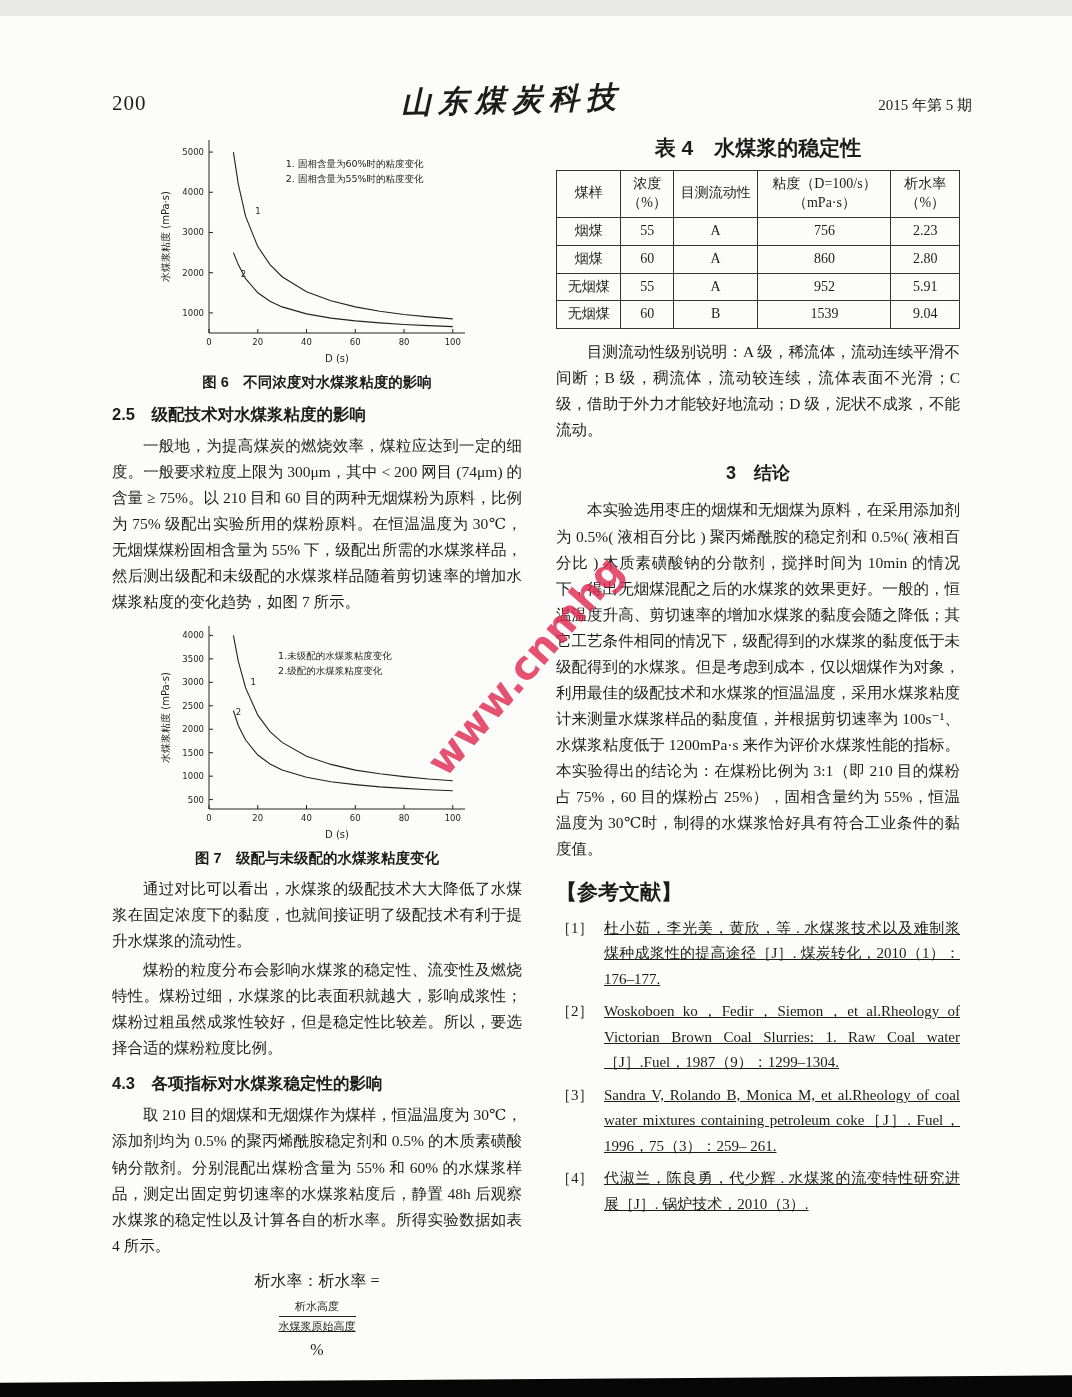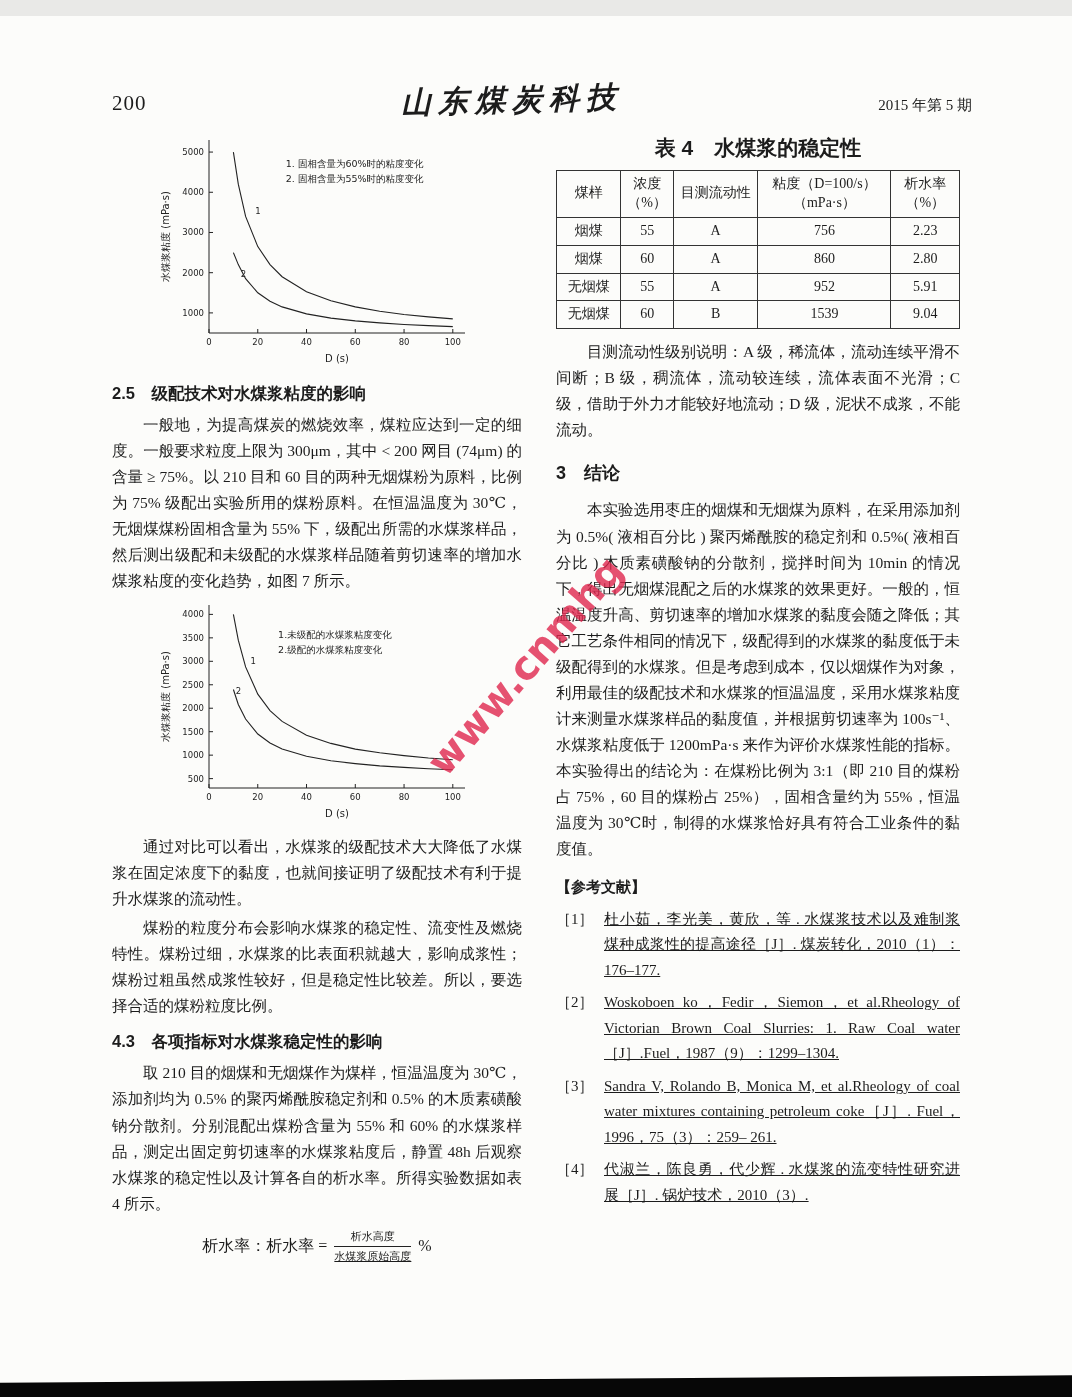--- a/index.html
+++ b/index.html
@@ -22,35 +22,35 @@
   .chart-fig{margin:0 0 8px 0;text-align:center;}
   .chart-fig svg{display:inline-block;}
   .fig-caption{font-size:14.5px;font-weight:bold;margin-top:2px;text-align:center;
                font-family:"Liberation Sans","DejaVu Sans",sans-serif;}
   svg .tick{font:8.5px "DejaVu Sans",sans-serif;fill:#222;}
   svg .leg{font:9.5px "DejaVu Sans",sans-serif;fill:#222;}
   svg .axl{font:10px "DejaVu Sans",sans-serif;fill:#222;}
   
   .sec-heading{font-size:16.5px;font-weight:bold;margin:12px 0 7px;
                font-family:"Liberation Sans","DejaVu Sans",sans-serif;}
-  .sec-heading.big{font-size:18px;margin:18px 0 12px;}
+  .sec-heading.big{font-size:18px;margin:18px 0 12px;text-align:center;}
   .body-para{font-size:15.5px;line-height:1.68;text-align:justify;text-indent:2em;margin:0 0 3px;}
   
   .table-title{text-align:center;font-weight:bold;font-size:21px;margin:2px 0 8px;
                font-family:"Liberation Sans","DejaVu Sans",sans-serif;}
   .data-table{width:100%;border-collapse:collapse;font-size:14px;text-align:center;margin-bottom:10px;}
   .data-table th,.data-table td{border:1px solid #333;padding:4px 2px;font-weight:normal;
                white-space:pre-line;line-height:1.35;}
   
-  .formula{display:flex;align-items:center;justify-content:center;gap:7px;font-size:16px;margin-top:12px;}
+  .formula{display:flex;align-items:center;justify-content:center;gap:7px;font-size:16px;margin-top:12px;flex-direction:column;}
   .frac{display:inline-flex;flex-direction:column;text-align:center;font-size:11px;}
   .frac .num{border-bottom:1.3px solid #222;padding:0 8px 2px;}
   .frac .den{padding-top:2px;text-decoration:underline;}
   
-  .ref-heading{font-weight:bold;font-size:15px;margin:16px 0 10px;
+  .ref-heading{font-weight:bold;font-size:21px;margin:16px 0 10px;
                font-family:Liberation Sans, sans-serif;}
   .refs{list-style:none;margin:0;padding:0;font-size:15px;line-height:1.7;}
   .refs li{display:flex;gap:8px;margin-bottom:7px;}
   .ref-label{flex:0 0 40px;}
   .ref-text{flex:1;text-align:justify;text-decoration:underline;}
   
   .watermark{position:absolute;left:392px;top:636px;width:250px;
              transform:rotate(-49deg);font-size:40px;font-weight:bold;
              font-family:"DejaVu Sans",sans-serif;opacity:0.8;pointer-events:none;}
   .scan-bar{position:absolute;left:-10px;right:-10px;bottom:-12px;height:46px;
@@ -97,20 +97,21 @@
           <text x="47" y="23.0625" text-anchor="end" class="tick">5000</text>
           <text x="180" y="230" text-anchor="middle" class="axl">D (s)</text>
           <text transform="translate(12 104.5) rotate(-90)" text-anchor="middle" class="axl">水煤浆粘度 (mPa·s)</text>
           <polyline points="76.4,20.1 81.3,52.2 88.6,84.4 100.8,114.6 113.0,132.6 125.1,144.7 149.5,159.8 173.9,168.8 198.3,174.9 222.7,179.3 247.0,182.5 271.4,184.9 295.8,186.9" fill="none" stroke="#222" stroke-width="1.1"></polyline>
           <text x="98.32380952380953" y="82.38541666666666" class="tick">1</text>
           <polyline points="76.4,120.6 81.3,132.6 88.6,146.7 100.8,160.8 113.0,169.2 125.1,174.9 149.5,181.9 173.9,186.1 198.3,188.9 222.7,190.9 247.0,192.5 271.4,193.6 295.8,194.6" fill="none" stroke="#222" stroke-width="1.1"></polyline>
           <text x="83.6952380952381" y="144.70833333333331" class="tick">2</text>
           <text x="128.8" y="35.02" class="leg">1. 固相含量为60%时的粘度变化</text>
           <text x="128.8" y="50.02" class="leg">2. 固相含量为55%时的粘度变化</text>
         </svg>
+      <figcaption class="fig-caption">图 6　不同浓度对水煤浆粘度的影响</figcaption>
     </figure>
 
     <h3 class="sec-heading">2.5　级配技术对水煤浆粘度的影响</h3>
     <p class="body-para">一般地，为提高煤炭的燃烧效率，煤粒应达到一定的细度。一般要求粒度上限为 300μm，其中 &lt; 200 网目 (74μm) 的含量 ≥ 75%。以 210 目和 60 目的两种无烟煤粉为原料，比例为 75% 级配出实验所用的煤粉原料。在恒温温度为 30℃，无烟煤煤粉固相含量为 55% 下，级配出所需的水煤浆样品，然后测出级配和未级配的水煤浆样品随着剪切速率的增加水煤浆粘度的变化趋势，如图 7 所示。</p>
 
     <figure class="chart-fig">
       <svg width="320" height="225">
           <line x1="52" y1="8" x2="52" y2="191" stroke="#222" stroke-width="1"></line>
           <line x1="52" y1="191" x2="308" y2="191" stroke="#222" stroke-width="1"></line>
           <line x1="52" y1="191" x2="52" y2="187" stroke="#222"></line>
@@ -143,20 +144,21 @@
           <text x="47" y="20.384615384615387" text-anchor="end" class="tick">4000</text>
           <text x="180" y="220" text-anchor="middle" class="axl">D (s)</text>
           <text transform="translate(12 99.5) rotate(-90)" text-anchor="middle" class="axl">水煤浆粘度 (mPa·s)</text>
           <polyline points="76.4,17.4 81.3,43.2 88.6,69.9 100.8,97.2 113.0,113.6 125.1,124.4 149.5,138.2 173.9,146.4 198.3,152.1 222.7,155.8 247.0,158.6 271.4,161.0 295.8,162.8" fill="none" stroke="#222" stroke-width="1.1"></polyline>
           <text x="93.44761904761904" y="66.65384615384615" class="tick">1</text>
           <polyline points="76.4,92.5 81.3,107.5 88.6,122.0 100.8,137.0 113.0,146.0 125.1,152.1 149.5,159.3 173.9,163.8 198.3,166.6 222.7,168.9 247.0,170.4 271.4,171.8 295.8,172.7" fill="none" stroke="#222" stroke-width="1.1"></polyline>
           <text x="78.81904761904762" y="97.15384615384616" class="tick">2</text>
           <text x="121.12" y="40.94" class="leg">1.未级配的水煤浆粘度变化</text>
           <text x="121.12" y="55.94" class="leg">2.级配的水煤浆粘度变化</text>
         </svg>
+      <figcaption class="fig-caption">图 7　级配与未级配的水煤浆粘度变化</figcaption>
     </figure>
 
     <p class="body-para">通过对比可以看出，水煤浆的级配技术大大降低了水煤浆在固定浓度下的黏度，也就间接证明了级配技术有利于提升水煤浆的流动性。</p>
     <p class="body-para">煤粉的粒度分布会影响水煤浆的稳定性、流变性及燃烧特性。煤粉过细，水煤浆的比表面积就越大，影响成浆性；煤粉过粗虽然成浆性较好，但是稳定性比较差。所以，要选择合适的煤粉粒度比例。</p>
 
     <h3 class="sec-heading">4.3　各项指标对水煤浆稳定性的影响</h3>
     <p class="body-para">取 210 目的烟煤和无烟煤作为煤样，恒温温度为 30℃，添加剂均为 0.5% 的聚丙烯酰胺稳定剂和 0.5% 的木质素磺酸钠分散剂。分别混配出煤粉含量为 55% 和 60% 的水煤浆样品，测定出固定剪切速率的水煤浆粘度后，静置 48h 后观察水煤浆的稳定性以及计算各自的析水率。所得实验数据如表 4 所示。</p>
 
     <div class="formula">
       <span>析水率：析水率 =</span>

